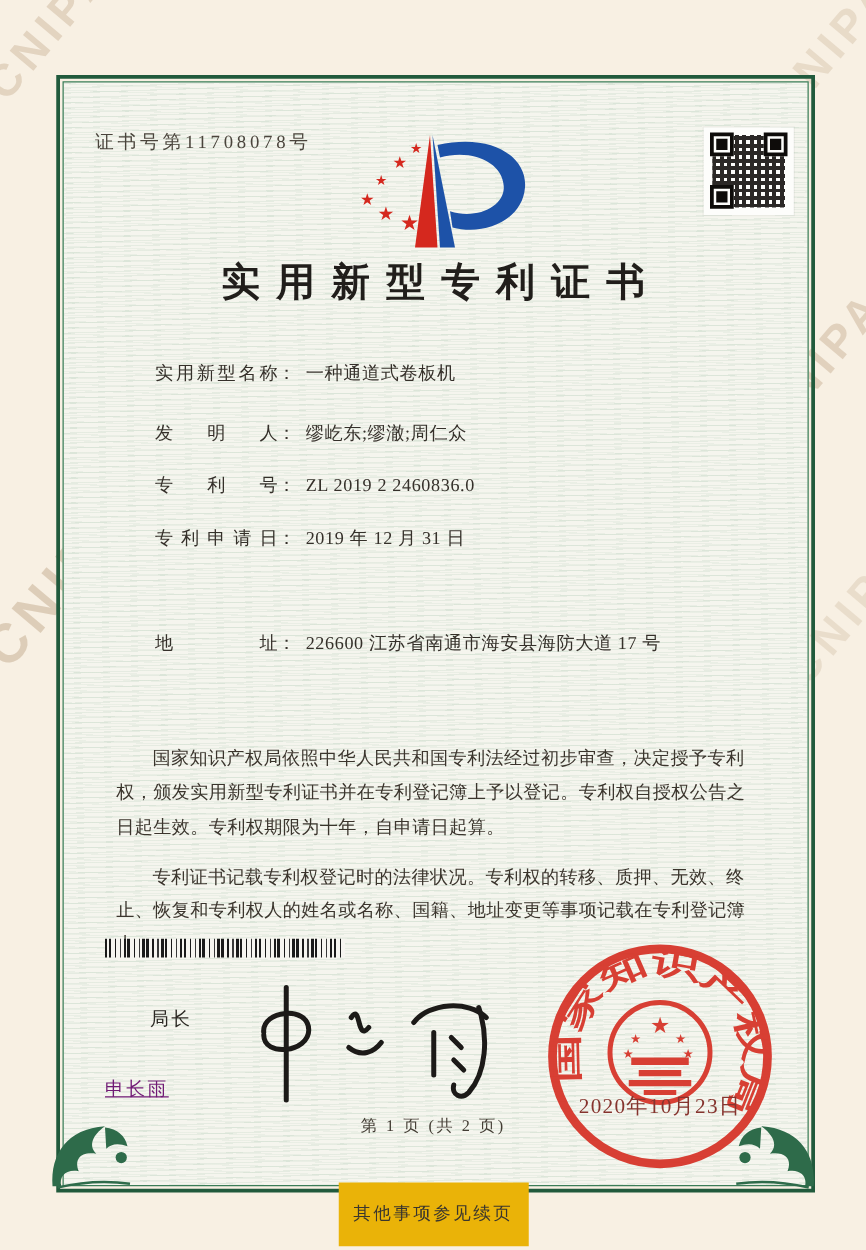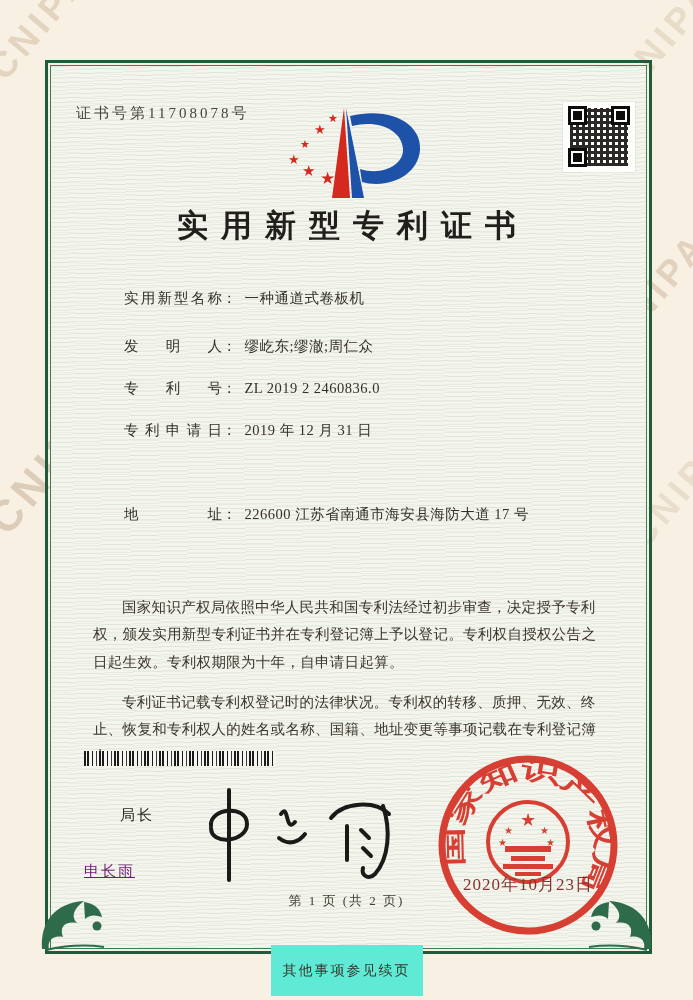--- a/index.html
+++ b/index.html
@@ -41,21 +41,21 @@
       #1a1a1a 8px 9px,#f6f5f0 9px 12px,#3a3a3a 12px 13px,#f6f5f0 13px 15px);}
   .signer-role{position:absolute;left:84px;top:806px;font-size:15px;letter-spacing:2px;
       font-family:"Liberation Sans",sans-serif;color:#2b2archive823;color:#2b2823;margin-left:36px;}
   .signer-name{position:absolute;left:84px;top:862px;font-size:15px;letter-spacing:2px;
       font-family:"Liberation Sans",sans-serif;color:#701a75;text-decoration:underline;}
   .signature{position:absolute;left:185px;top:780px;width:220px;height:108px;}
   .seal{position:absolute;left:433px;top:750px;width:190px;height:190px;opacity:.93;}
   .pagenum{position:absolute;left:45px;top:892px;width:603px;text-align:center;font-size:13px;
       letter-spacing:2px;color:#433d34;}
   .note{position:absolute;left:0;right:0;top:962px;text-align:center;font-size:14px;color:#3a362e;}
-  .note span{background:#5eead4;padding:18px 12px;letter-spacing:2px;}
+  .note span{background:#eab308;padding:18px 12px;letter-spacing:2px;}
   .corner{position:absolute;width:70px;height:60px;z-index:4;}
   .corner.bl{left:38px;top:893px;}
   .corner.br{left:585px;top:893px;transform:scaleX(-1);}
 </style>
 </head>
 <body>
 
 <div class="page">
 
   <div class="wm" style="left:-28px;top:2px;">CNIPA</div>

